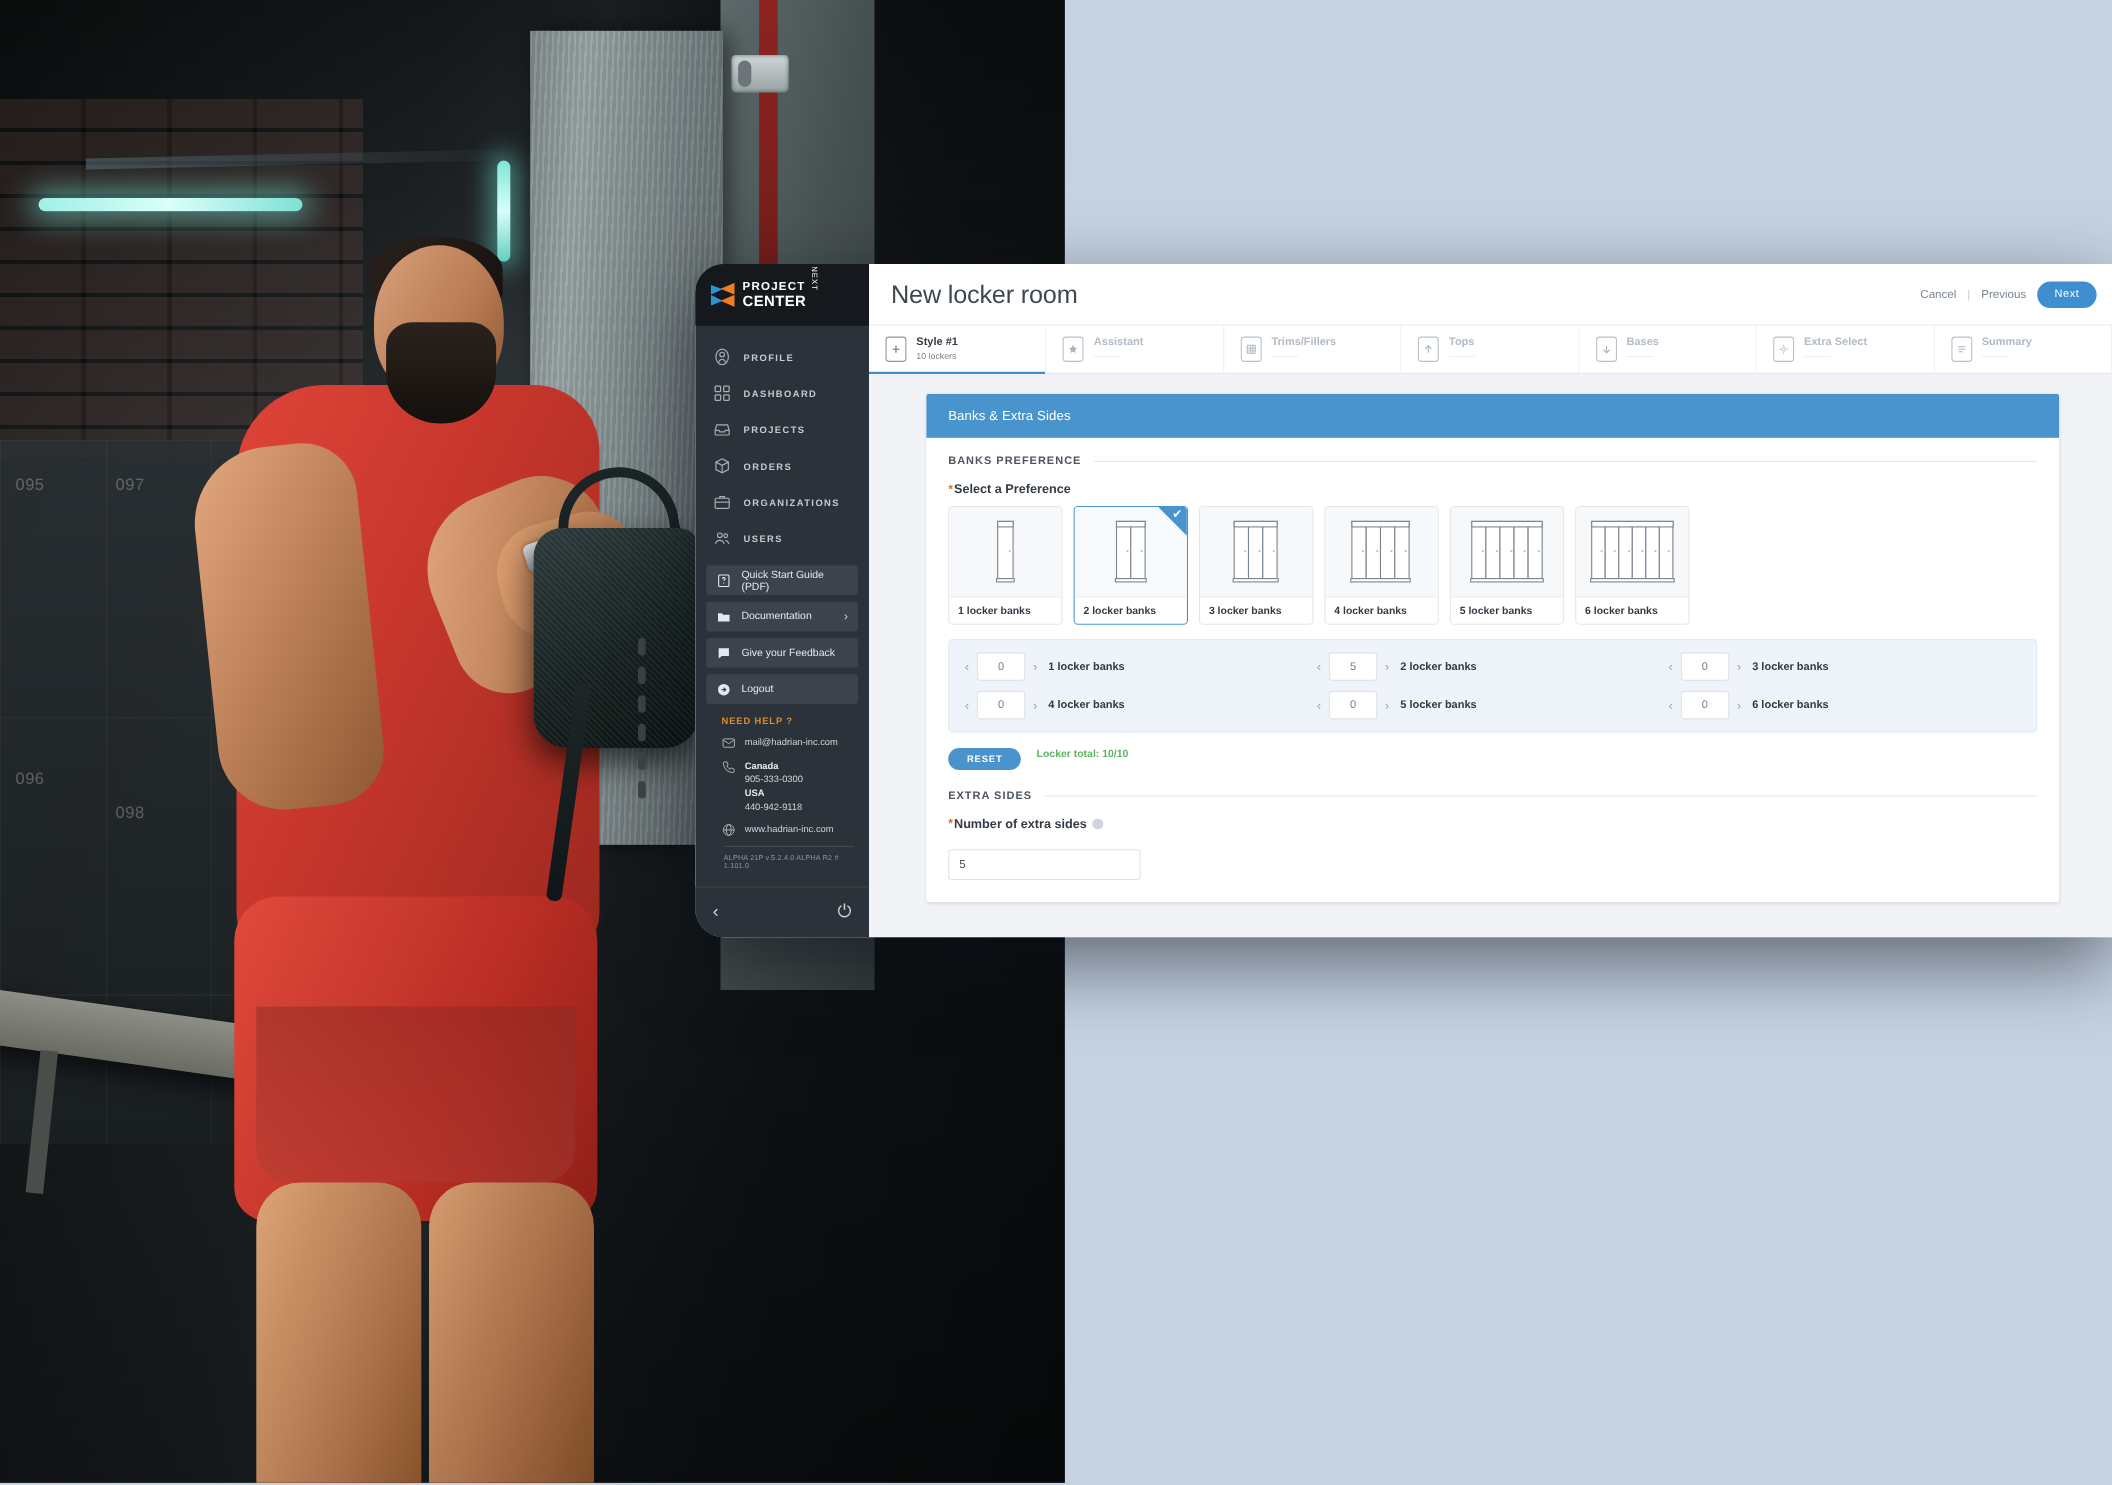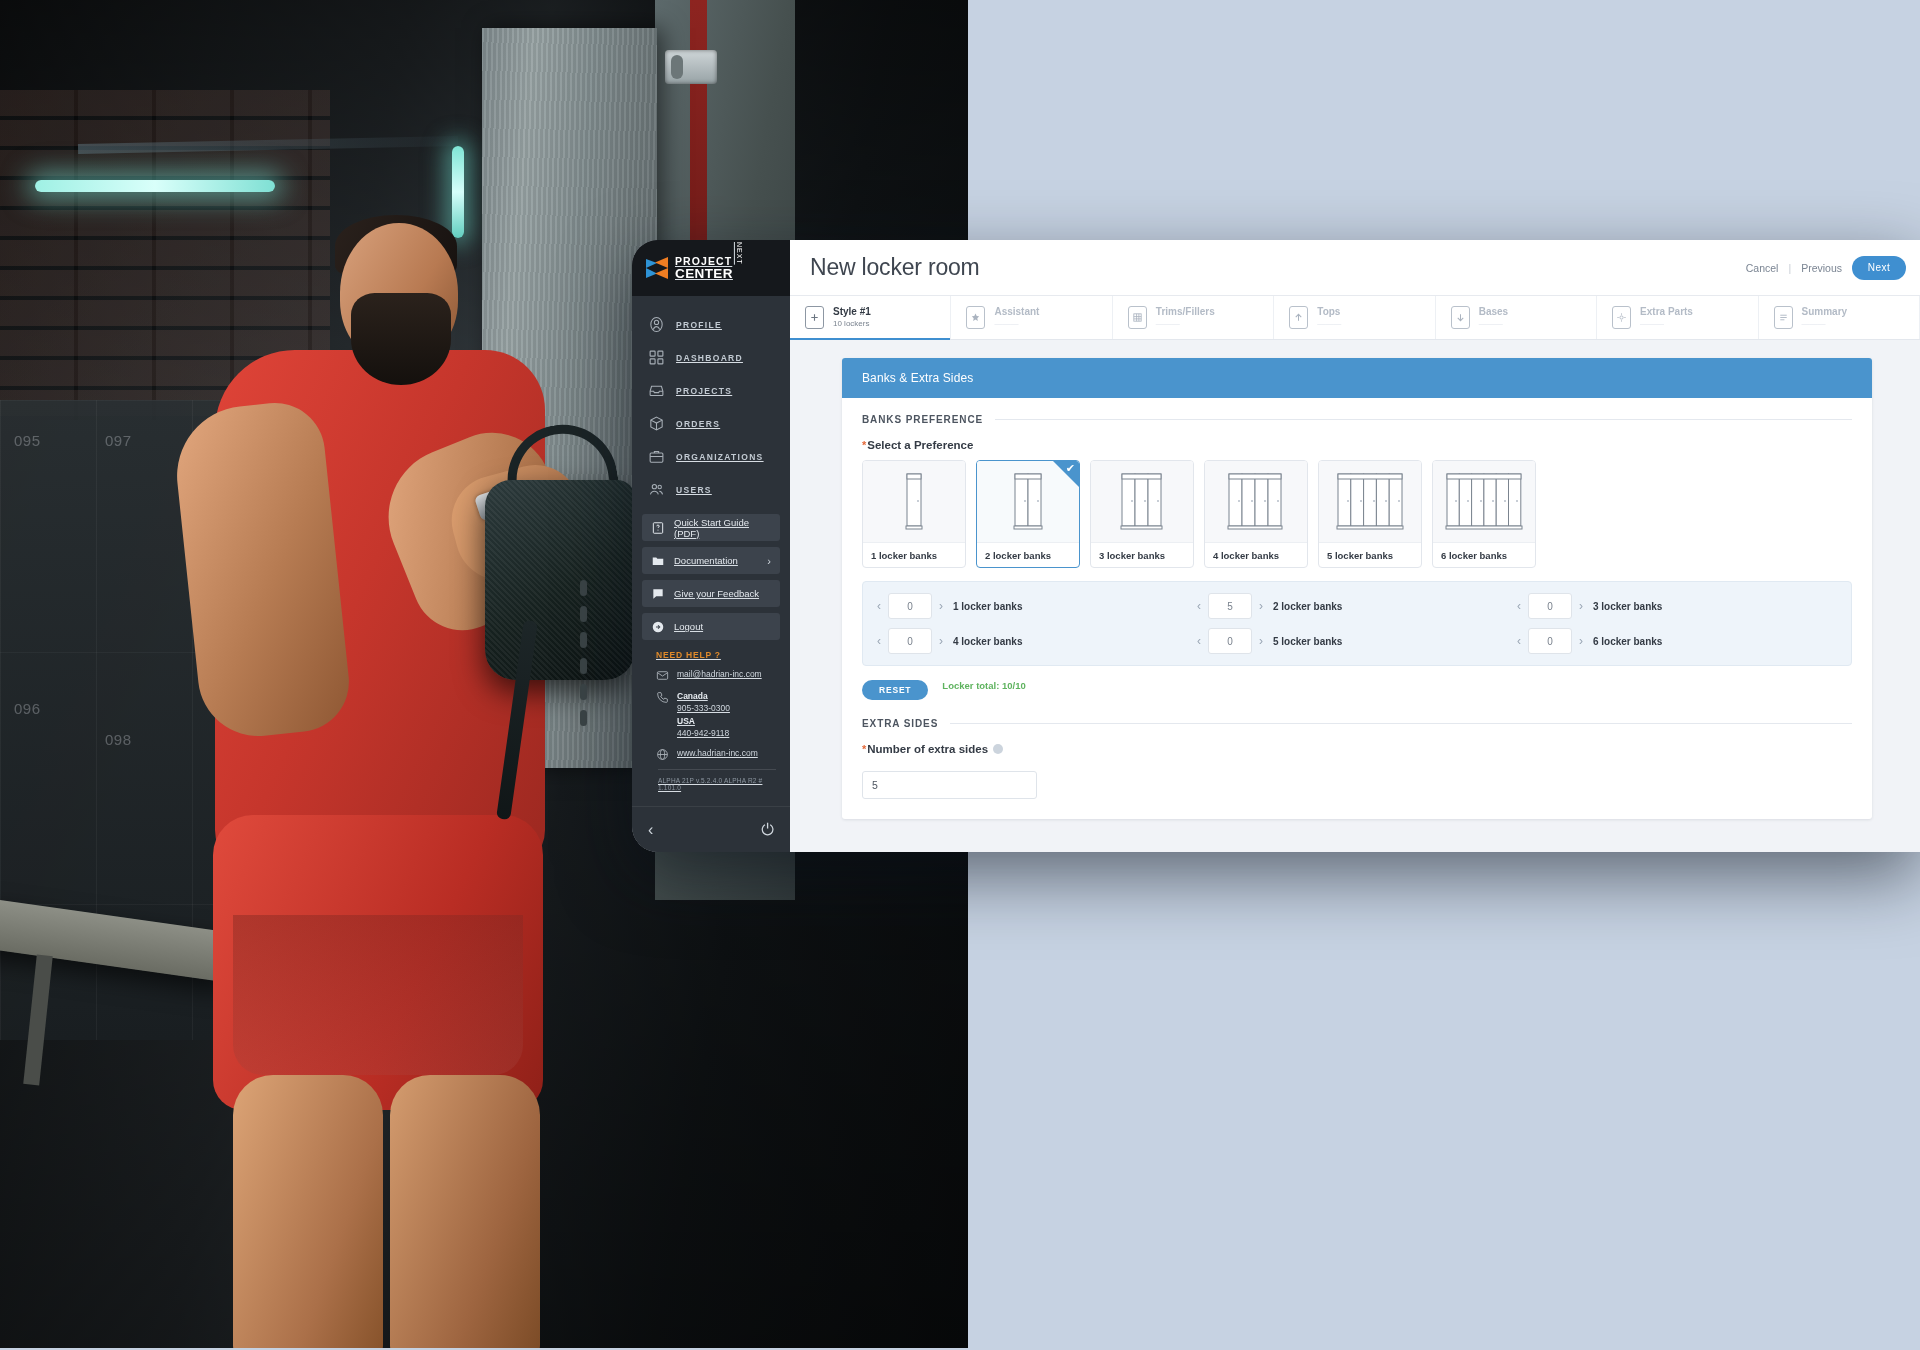--- a/index.html
+++ b/index.html
@@ -194,21 +194,21 @@
     position:absolute; left:632px; top:240px; width:1288px; height:612px;
     border-radius:26px 0 0 26px;
     background:#eef1f5;
     box-shadow:0 24px 70px rgba(10,16,26,.55);
     overflow:hidden;
     display:flex;
   }
   
   .sidebar {
     width:158px; flex:0 0 158px; background:#2c3239; color:#d7dde3;
-    display:flex; flex-direction:column; position:relative;text-decoration:underline;
+    display:flex; flex-direction:column; position:relative;
   }
   .brand {
     height:56px; background:#15181c; display:flex; align-items:center; padding-left:14px;
   }
   .brand-mark{ position:relative; width:22px; height:22px; margin-right:7px; flex:0 0 22px;}
   .brand-mark span{position:absolute; display:block;}
   .bm1{left:0; top:2px; width:11px; height:9px; background:#2e93d6; clip-path:polygon(0 0,100% 45%,0 100%);}
   .bm2{left:9px; top:0; width:13px; height:11px; background:#ef7d22; clip-path:polygon(100% 0,0 50%,100% 100%);}
   .bm3{left:0; top:11px; width:11px; height:10px; background:#2e93d6; clip-path:polygon(0 0,100% 55%,0 100%);}
   .bm4{left:9px; top:11px; width:13px; height:11px; background:#ef7d22; clip-path:polygon(100% 0,0 50%,100% 100%);}
@@ -655,21 +655,21 @@
           </span>
         </div>
         <div class="tab faded">
           <span class="t-ico">
             <svg viewBox="0 0 24 24" fill="none" stroke="currentColor" stroke-width="1.8">
                 <circle cx="12" cy="12" r="3.5"></circle>
                 <path d="M12 3v3M12 18v3M3 12h3M18 12h3"></path>
               </svg>
           </span>
           <span class="t-txt">
-            <div class="t1">Extra Parts</div>
+            <div class="t1">Extra Select</div>
             <div class="t2">———</div>
           </span>
         </div>
         <div class="tab faded">
           <span class="t-ico">
             <svg viewBox="0 0 24 24" fill="none" stroke="currentColor" stroke-width="1.9">
                 <path d="M5 7h14M5 12h14M5 17h9"></path>
               </svg>
           </span>
           <span class="t-txt">

